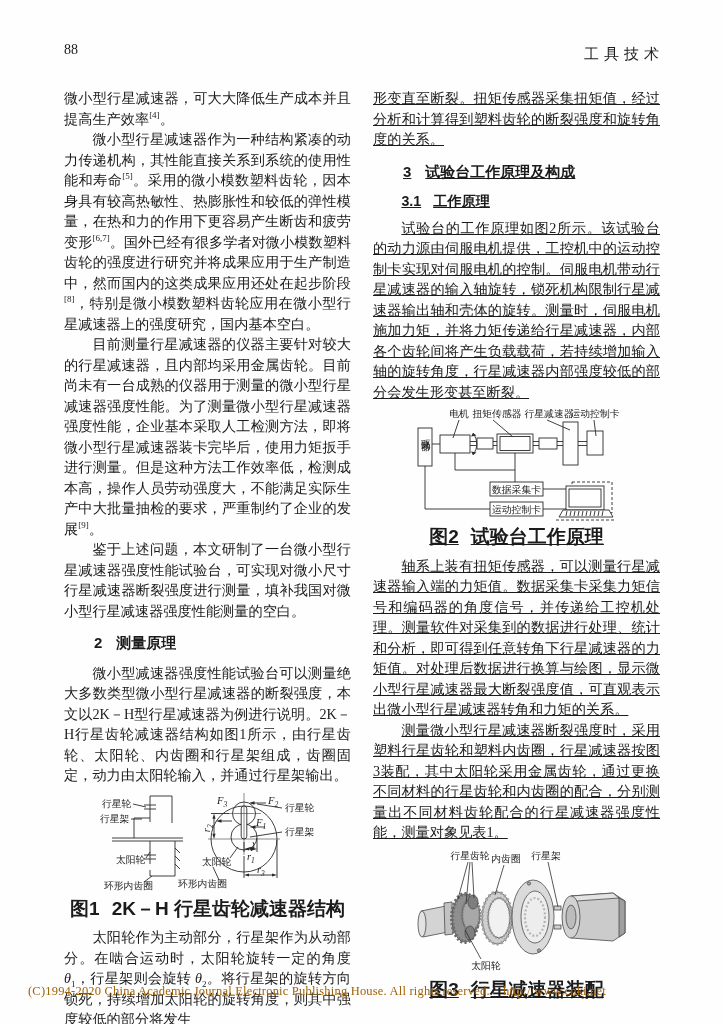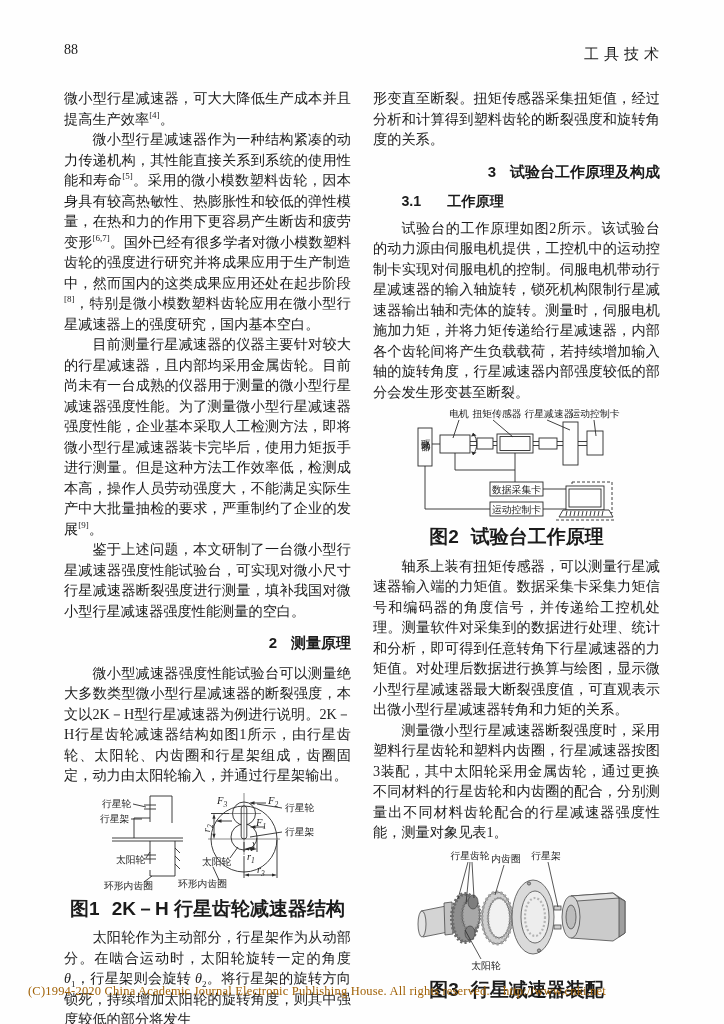--- a/index.html
+++ b/index.html
@@ -4,31 +4,31 @@
 <style>
   * { margin:0; padding:0; box-sizing:border-box; }
   html,body { background:#ffffff; }
   .page { position:relative; width:724px; height:1024px; background:#fefefe; overflow:hidden;
           font-family:"Liberation Serif","DejaVu Serif",serif; color:#1b1b1b; }
   .pagenum { position:absolute; left:64px; top:42px; font-size:14px; }
   .journal { position:absolute; right:60px; top:45px; font-size:15px; letter-spacing:5px; }
   .col { position:absolute; top:88px; width:287px; font-size:14.2px; line-height:20.5px;
          text-align:justify; }
   .col-left { left:64px; }
-  .col-right { left:373px; }
+  .col-right { left:373px;text-decoration:underline; }
   p.body { text-indent:2em; }
   p.cont { text-indent:0; }
   sup { font-size:9px; vertical-align:super; line-height:0; }
   sub { font-size:9px; vertical-align:sub; line-height:0; }
   .sec { font-family:"Liberation Sans","DejaVu Sans",sans-serif; font-size:15px; font-weight:700;
-         margin:12px 0 9px; padding-left:2em; text-align:right; }
+         margin:12px 0 9px; padding-left:2em; text-align:left; }
   .sec .num { margin-right:14px; }
   .subsec { font-family:"Liberation Sans","DejaVu Sans",sans-serif; font-size:14.2px; font-weight:700;
             margin:2px 0 6px; padding-left:2em; text-align:left; }
-  .subsec .num { margin-right:26px; }
+  .subsec .num { margin-right:12px; }
   .fig { position:relative; margin-top:6px; }
   .fig svg { display:block; }
   .fig-lbl { position:absolute; font-size:9.8px; line-height:1; white-space:nowrap; color:#1c1c1c; }
   .flbl { font-style:italic; font-size:10.5px; font-family:"Liberation Serif","DejaVu Serif",serif; }
   .flbl sub { font-size:7.5px; }
   .c { transform:translateX(-50%); }
   .v { writing-mode:vertical-rl; text-orientation:upright; letter-spacing:1px; font-size:9.5px; }
   .rot { transform:rotate(-90deg); transform-origin:center; }
   .fig-cap { font-family:"Liberation Sans","DejaVu Sans",sans-serif; font-weight:700;
              font-size:19px; text-align:center; margin:3px 0 8px; }

